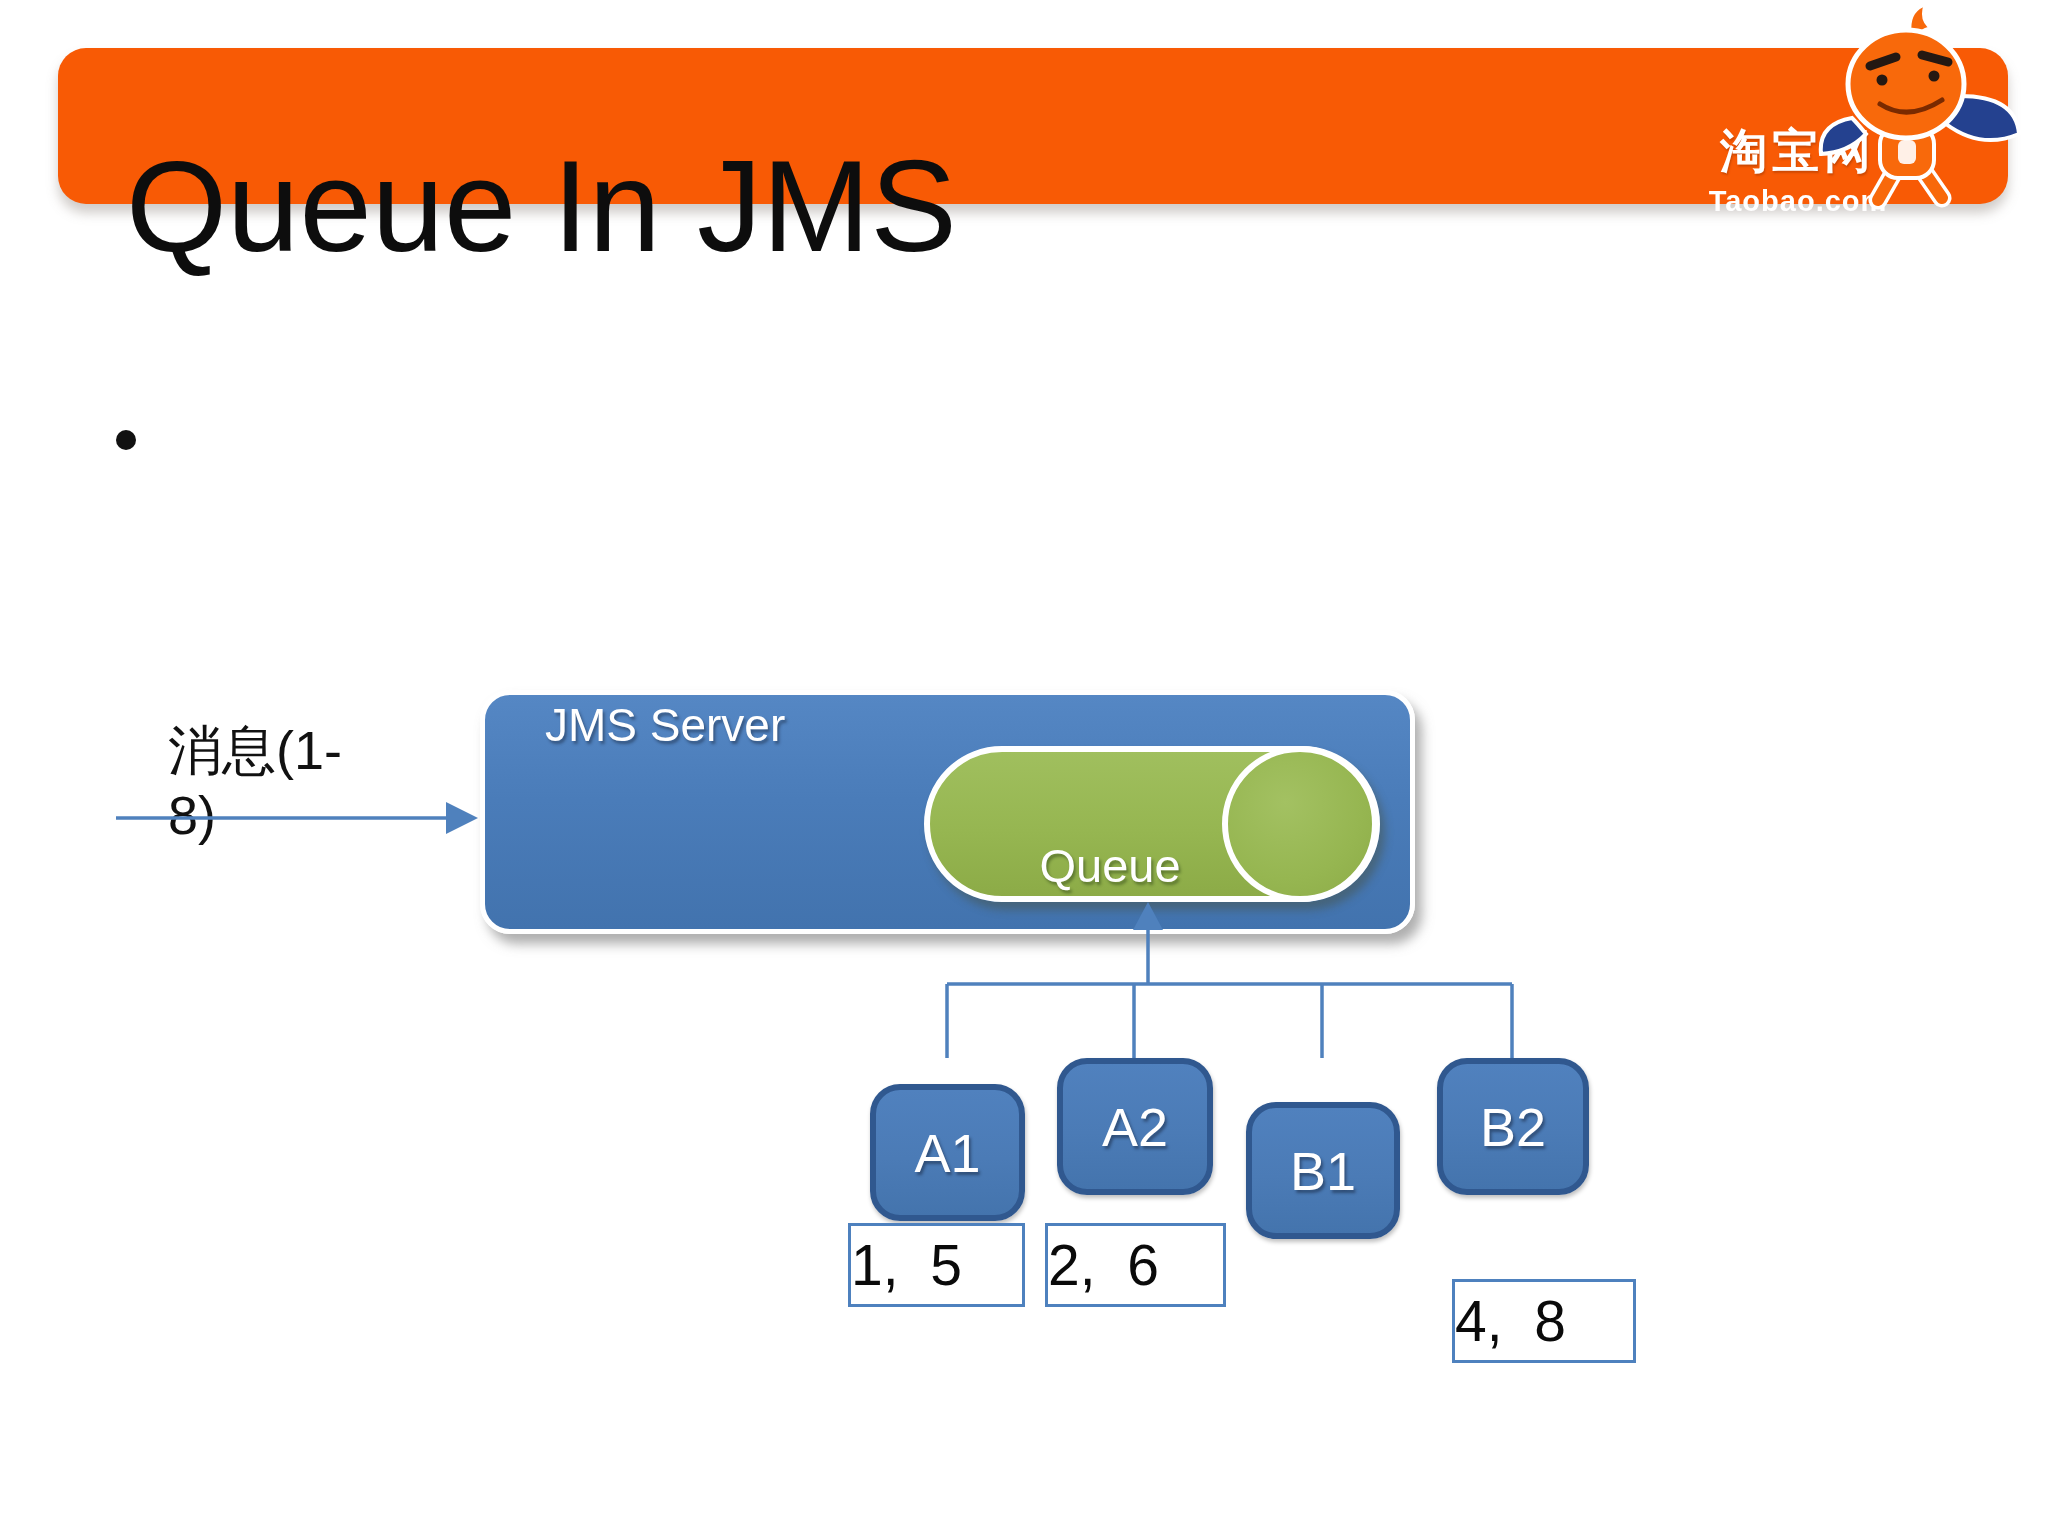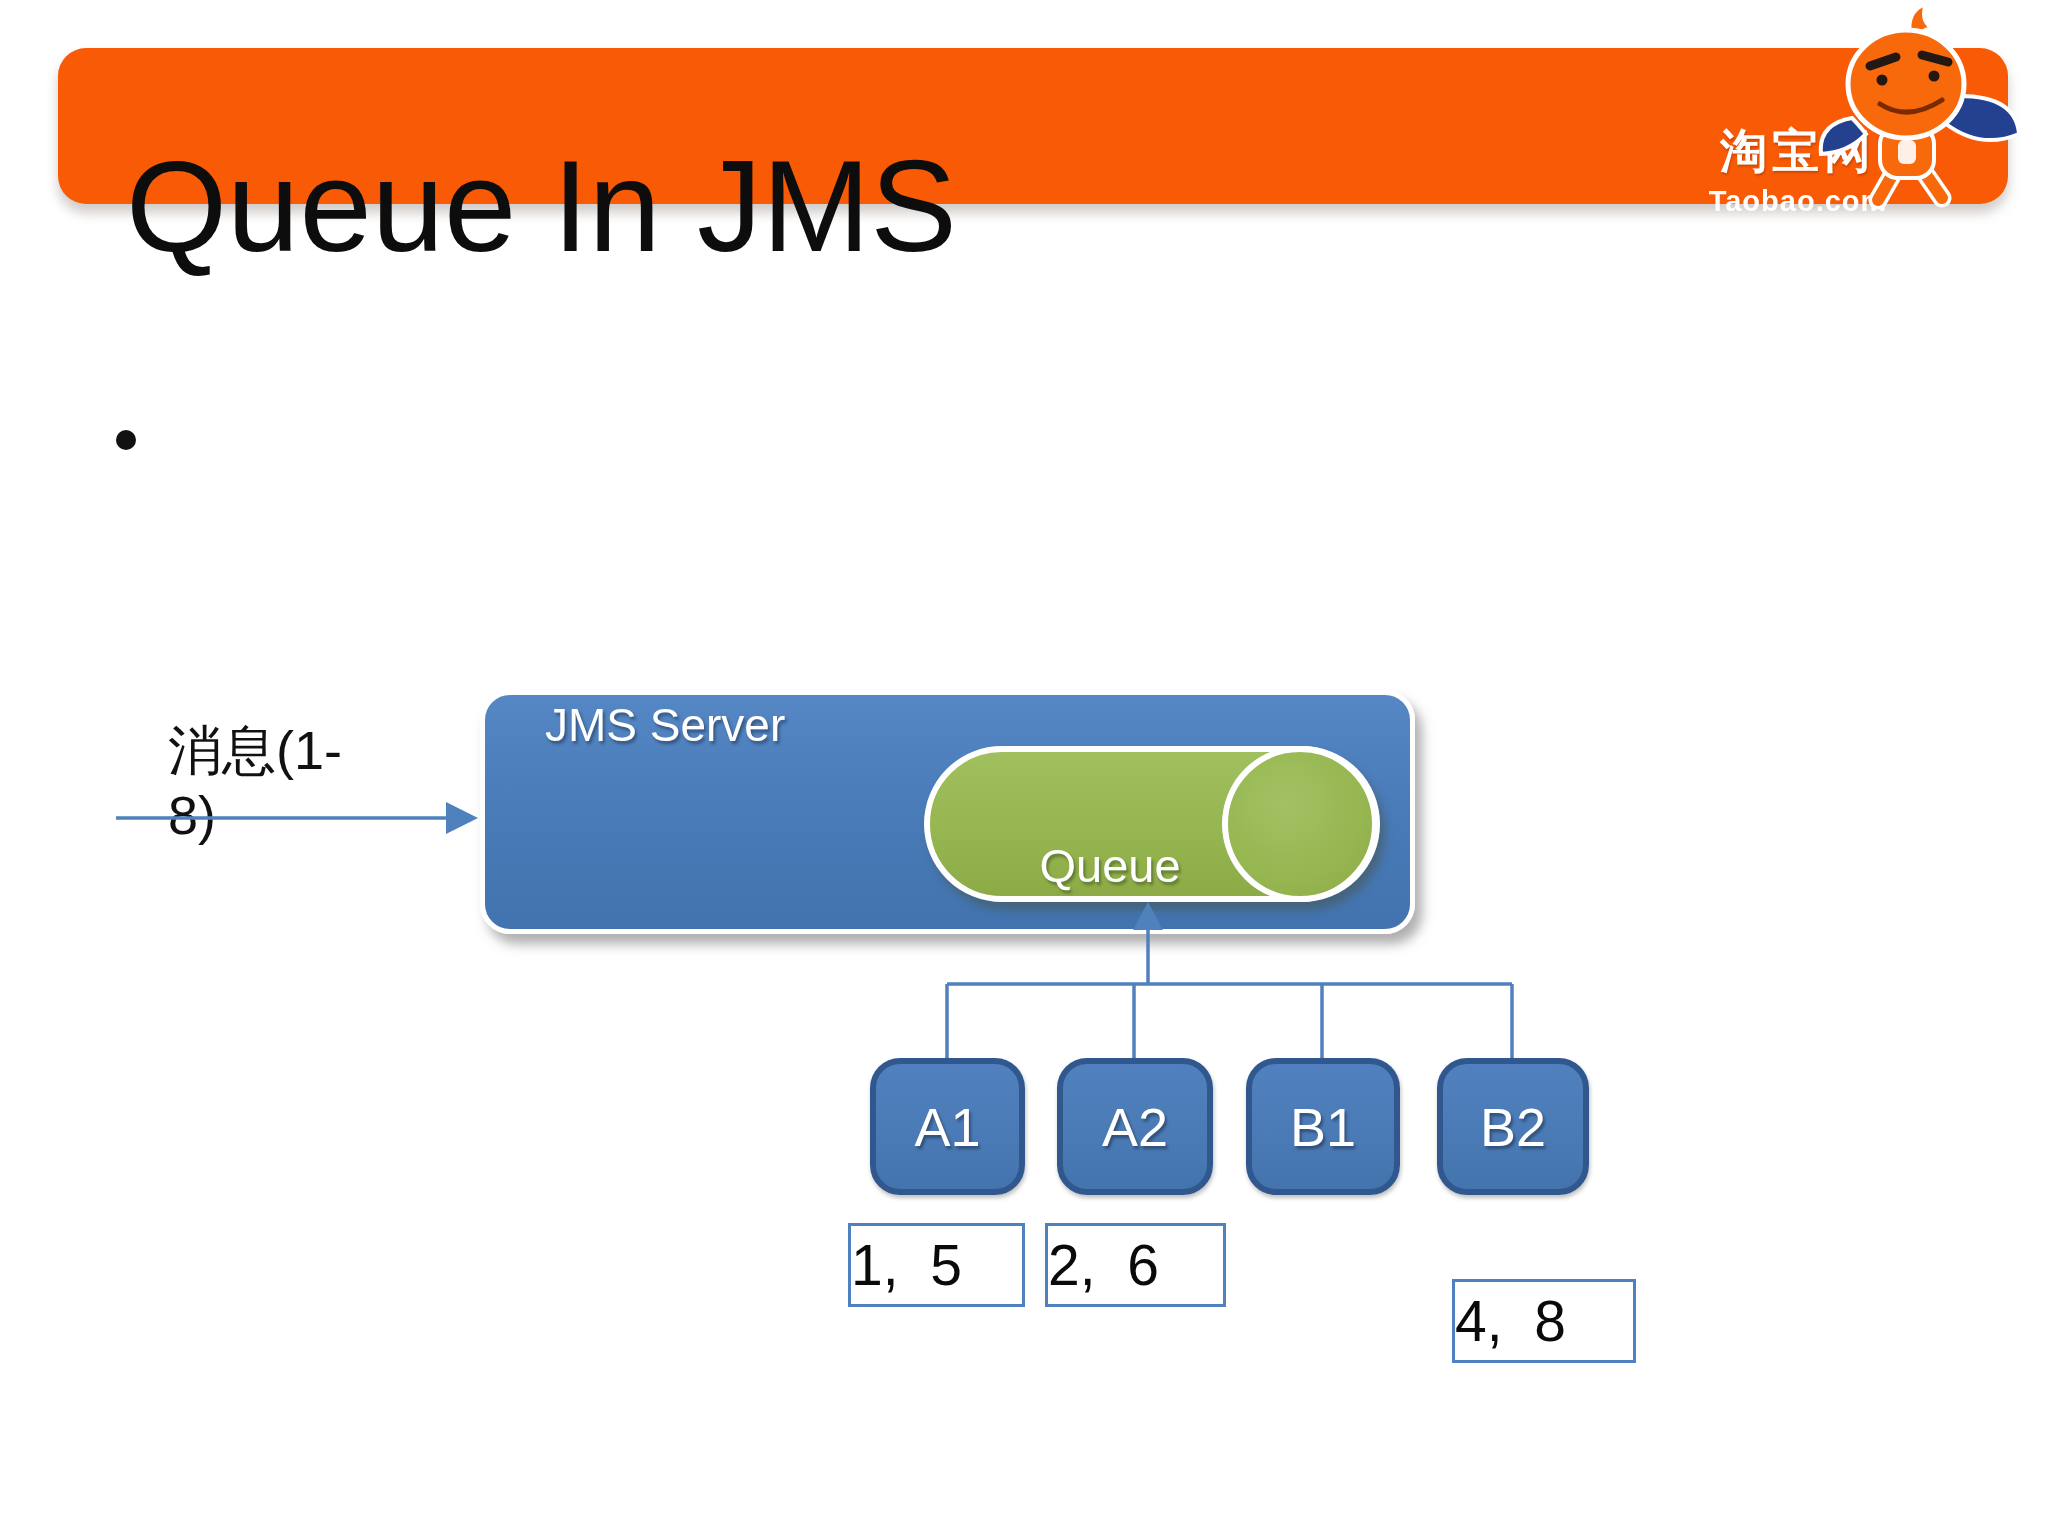--- a/index.html
+++ b/index.html
@@ -59,23 +59,23 @@
   }
   
   .consumer{
     position:absolute;top:1058px;height:137px;box-sizing:border-box;
     background:linear-gradient(180deg,#5081be 0%,#4b7bb6 55%,#4474ad 100%);
     border:6px solid #30588f;border-radius:30px;
     display:flex;align-items:center;justify-content:center;
     font-size:54px;color:#fff;text-shadow:2px 3px 3px rgba(15,25,45,.45);
     box-shadow:1px 3px 4px rgba(0,0,0,.25);
   }
-  .c-a1{left:870px;width:155px;}
+  .c-a1{left:870px;width:155px;margin-top:26px;}
   .c-a2{left:1057px;width:156px;}
-  .c-b1{left:1246px;width:154px;}
+  .c-b1{left:1246px;width:154px;margin-top:44px;}
   .c-b2{left:1437px;width:152px;}
   
   .numbox{
     position:absolute;height:84px;box-sizing:border-box;background:#fff;
     border:3px solid #4e81be;display:flex;align-items:center;
     font-size:57px;color:#0a0a0a;white-space:pre;
   }
   .n-1{left:848px;top:1223px;width:177px;}
   .n-2{left:1045px;top:1223px;width:181px;}
   .n-3{left:1246px;top:1231px;width:182px;}

